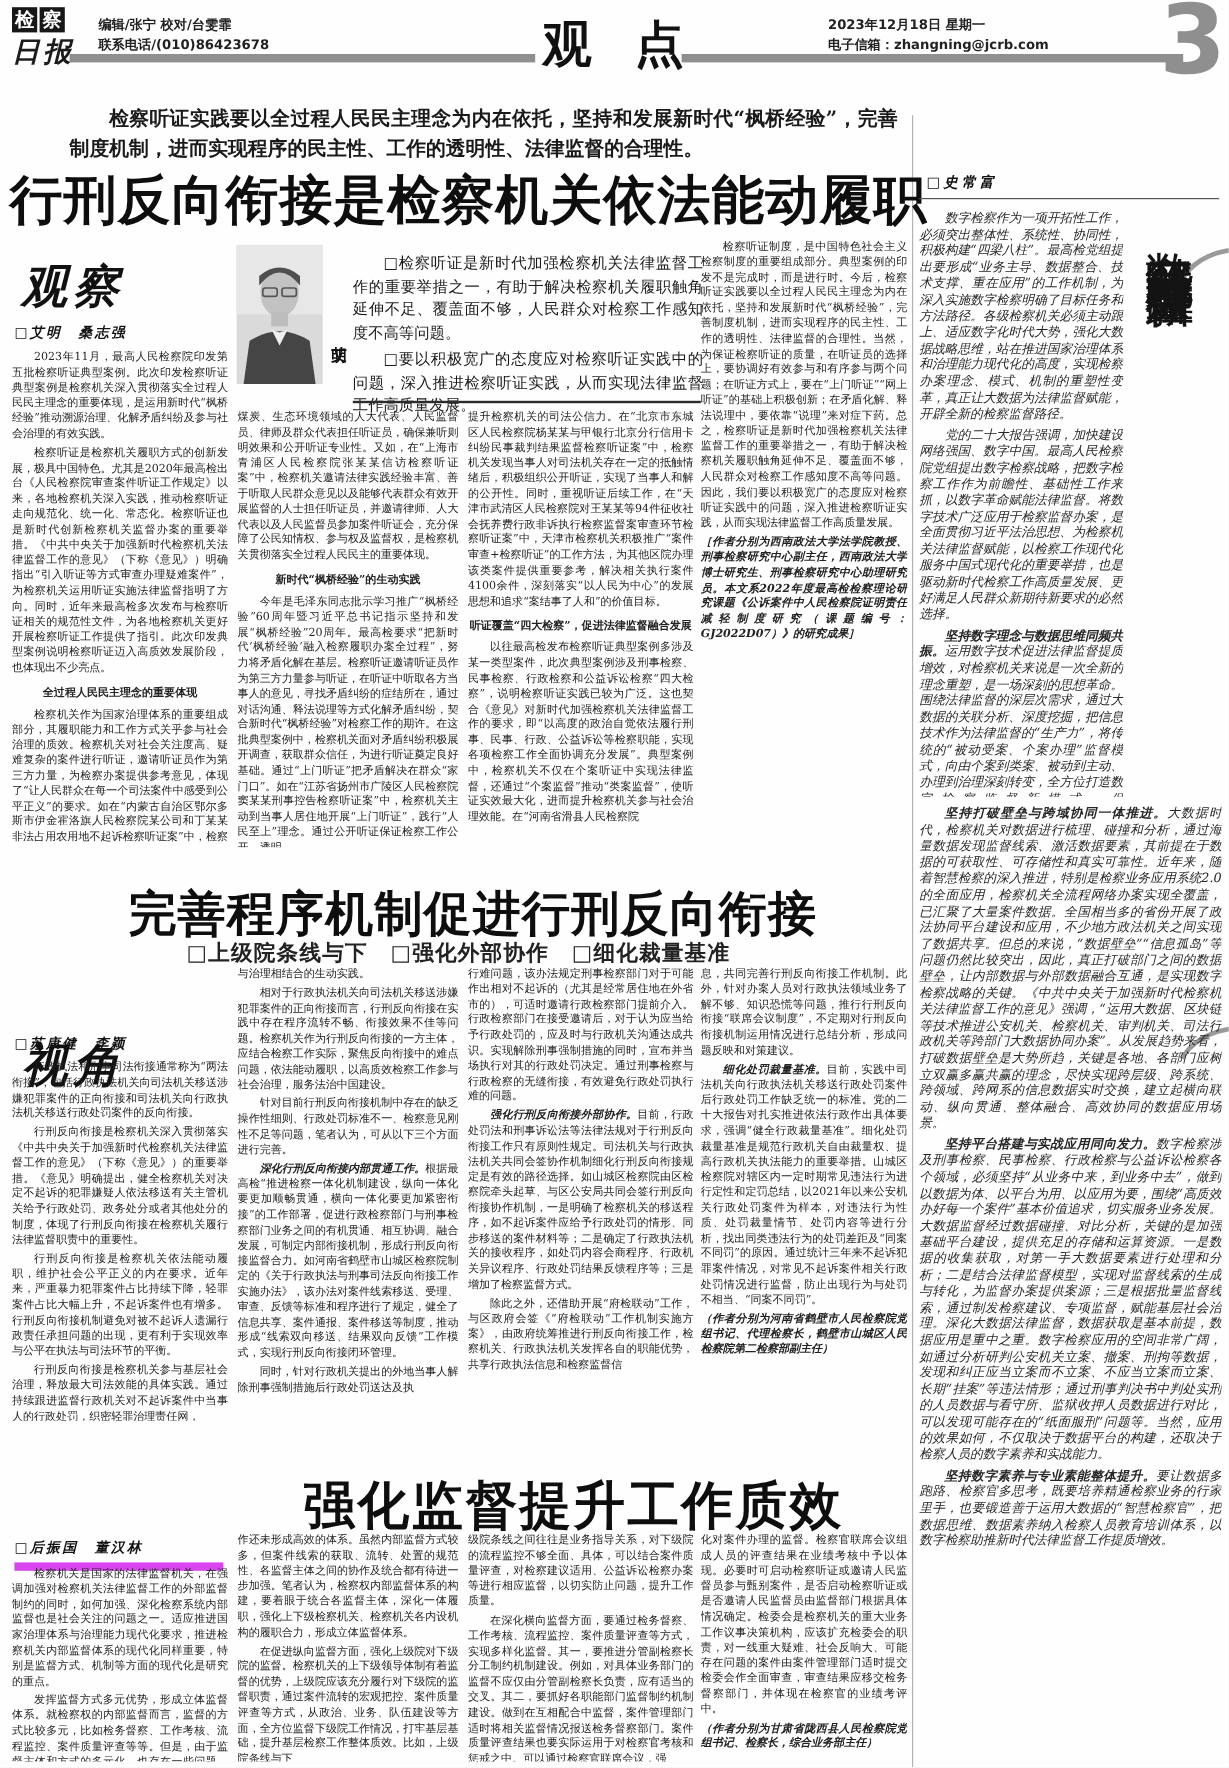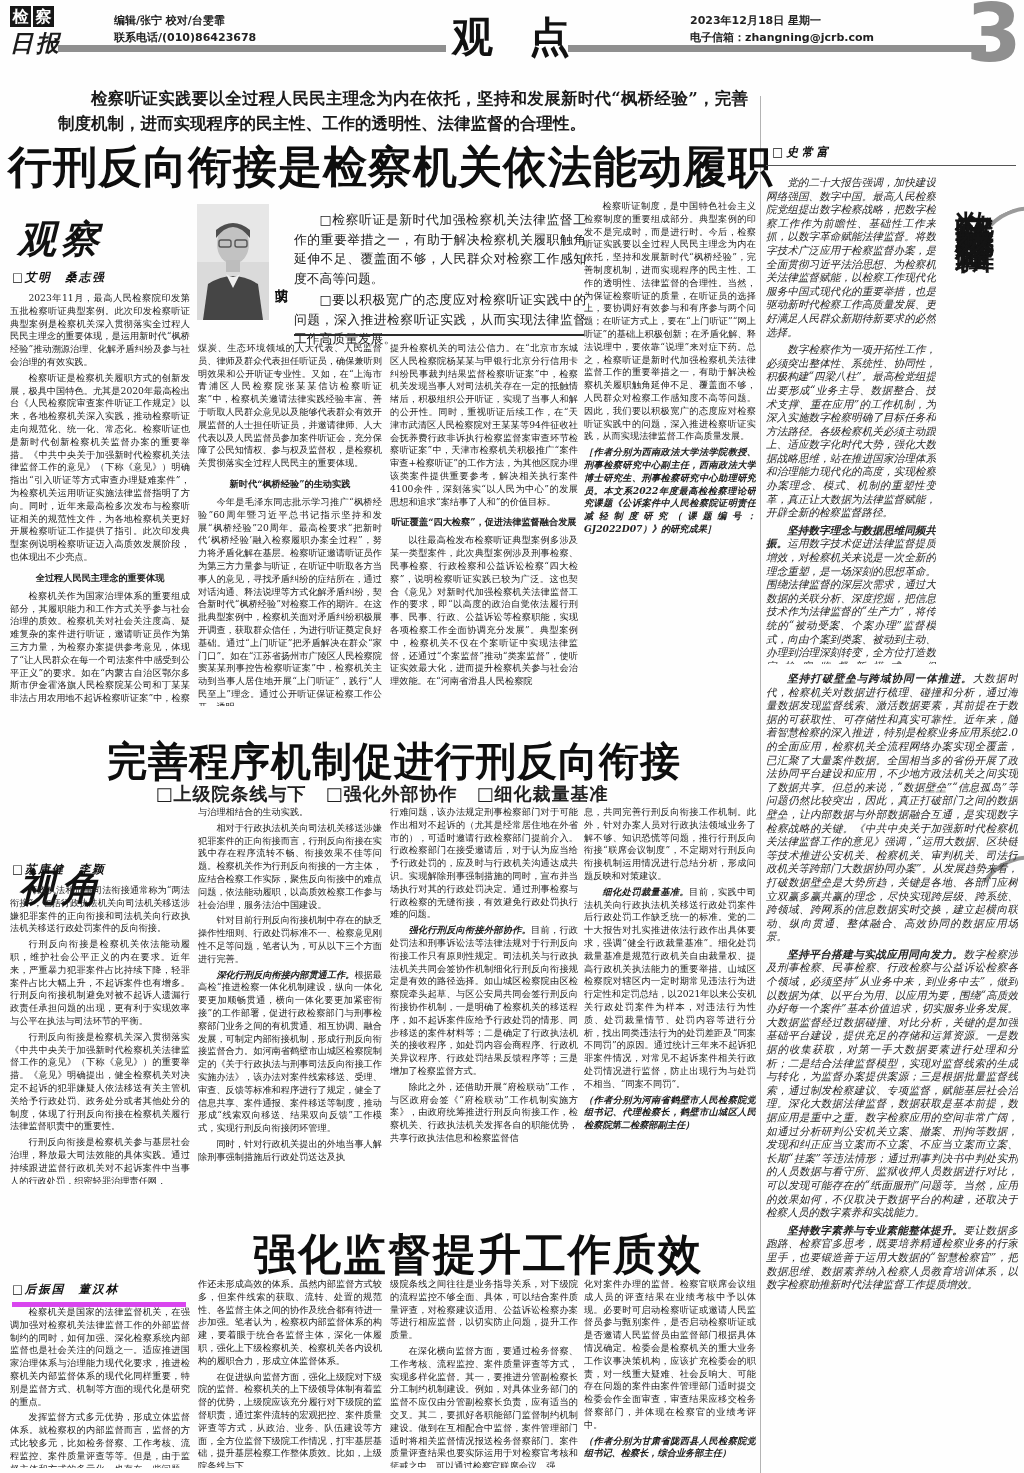--- a/index.html
+++ b/index.html
@@ -53,21 +53,21 @@
 
 <div class="page">
 
   <header>
     <div class="abs" style="left:10px;top:6px;">
       <div class="seal-row">
         <span>检</span><span>察</span>
       </div>
       <div class="seal-script">日报</div>
     </div>
-    <div class="abs mast-info" style="left:82px;top:12px;margin-left:32px;">
+    <div class="abs mast-info" style="left:82px;top:12px;">
       <div>编辑/张宁  校对/台雯霏</div>
       <div>联系电话/(010)86423678</div>
     </div>
     <div class="abs bar" style="left:58px;top:45px;width:388px;"></div>
     <div class="abs section-title" style="left:452px;top:10px;">观点</div>
     <div class="abs bar" style="left:568px;top:45px;width:418px;"></div>
     <div class="abs mast-info" style="left:690px;top:12px;width:280px;text-align:left;">
       <div>2023年12月18日 星期一</div>
       <div>电子信箱：zhangning@jcrb.com</div>
     </div>
@@ -130,22 +130,22 @@
 
   <section>
     <h2 class="abs h2" style="left:8px;top:722px;width:748px;margin:12px;">完善程序机制促进行刑反向衔接</h2>
     <div class="abs deck" style="left:8px;top:782px;width:748px;">□上级院条线与下　□强化外部协作　□细化裁量基准</div>
 
     <div class="abs brandlogo" style="left:18px;top:812px;">视角</div>
     <div class="abs byline" style="left:12px;top:862px;">□苏康健　李颖</div>
 
     <div class="abs colbody" style="left:10px;top:884px;width:180px;height:300px;">
       <p>行政执法和刑事司法衔接通常称为“两法衔接”，包括行政执法机关向司法机关移送涉嫌犯罪案件的正向衔接和司法机关向行政执法机关移送行政处罚案件的反向衔接。</p>
+      <p>行刑反向衔接是检察机关深入贯彻落实《中共中央关于加强新时代检察机关法律监督工作的意见》（下称《意见》）的重要举措。《意见》明确提出，健全检察机关对决定不起诉的犯罪嫌疑人依法移送有关主管机关给予行政处罚、政务处分或者其他处分的制度，体现了行刑反向衔接在检察机关履行法律监督职责中的重要性。</p>
       <p>行刑反向衔接是检察机关依法能动履职，维护社会公平正义的内在要求。近年来，严重暴力犯罪案件占比持续下降，轻罪案件占比大幅上升，不起诉案件也有增多。行刑反向衔接机制避免对被不起诉人遗漏行政责任承担问题的出现，更有利于实现效率与公平在执法与司法环节的平衡。</p>
-      <p>行刑反向衔接是检察机关深入贯彻落实《中共中央关于加强新时代检察机关法律监督工作的意见》（下称《意见》）的重要举措。《意见》明确提出，健全检察机关对决定不起诉的犯罪嫌疑人依法移送有关主管机关给予行政处罚、政务处分或者其他处分的制度，体现了行刑反向衔接在检察机关履行法律监督职责中的重要性。</p>
       <p>行刑反向衔接是检察机关参与基层社会治理，释放最大司法效能的具体实践。通过持续跟进监督行政机关对不起诉案件中当事人的行政处罚，织密轻罪治理责任网，</p>
     </div>
 
     <div class="abs colbody" style="left:198px;top:806px;width:184px;height:378px;">
       <p class="noind">与治理相结合的生动实践。</p>
       <p>相对于行政执法机关向司法机关移送涉嫌犯罪案件的正向衔接而言，行刑反向衔接在实践中存在程序流转不畅、衔接效果不佳等问题。检察机关作为行刑反向衔接的一方主体，应结合检察工作实际，聚焦反向衔接中的难点问题，依法能动履职，以高质效检察工作参与社会治理，服务法治中国建设。</p>
       <p>针对目前行刑反向衔接机制中存在的缺乏操作性细则、行政处罚标准不一、检察意见刚性不足等问题，笔者认为，可从以下三个方面进行完善。</p>
       <p><b>深化行刑反向衔接内部贯通工作。</b><span>根据最高检“推进检察一体化机制建设，纵向一体化要更加顺畅贯通，横向一体化要更加紧密衔接”的工作部署，促进行政检察部门与刑事检察部门业务之间的有机贯通、相互协调、融合发展，可制定内部衔接机制，形成行刑反向衔接监督合力。如河南省鹤壁市山城区检察院制定的《关于行政执法与刑事司法反向衔接工作实施办法》，该办法对案件线索移送、受理、审查、反馈等标准和程序进行了规定，健全了信息共享、案件通报、案件移送等制度，推动形成“线索双向移送、结果双向反馈”工作模式，实现行刑反向衔接闭环管理。</span></p>
       <p>同时，针对行政机关提出的外地当事人解除刑事强制措施后行政处罚送达及执</p>
     </div>
@@ -158,21 +158,21 @@
 
     <div class="abs colbody" style="left:584px;top:806px;width:172px;height:378px;">
       <p class="noind">息，共同完善行刑反向衔接工作机制。此外，针对办案人员对行政执法领域业务了解不够、知识恐慌等问题，推行行刑反向衔接“联席会议制度”，不定期对行刑反向衔接机制运用情况进行总结分析，形成问题反映和对策建议。</p>
       <p><b>细化处罚裁量基准。</b><span>目前，实践中司法机关向行政执法机关移送行政处罚案件后行政处罚工作缺乏统一的标准。党的二十大报告对扎实推进依法行政作出具体要求，强调“健全行政裁量基准”。细化处罚裁量基准是规范行政机关自由裁量权、提高行政机关执法能力的重要举措。山城区检察院对辖区内一定时期常见违法行为进行定性和定罚总结，以2021年以来公安机关行政处罚案件为样本，对违法行为性质、处罚裁量情节、处罚内容等进行分析，找出同类违法行为的处罚差距及“同案不同罚”的原因。通过统计三年来不起诉犯罪案件情况，对常见不起诉案件相关行政处罚情况进行监督，防止出现行为与处罚不相当、“同案不同罚”。</span></p>
       <p class="note noind">（作者分别为河南省鹤壁市人民检察院党组书记、代理检察长，鹤壁市山城区人民检察院第二检察部副主任）</p>
     </div>
   </section>
 
   <section>
     <h2 class="abs h3" style="left:198px;top:1226px;width:560px;margin:0;">强化监督提升工作质效</h2>
-    <div class="abs byline" style="left:12px;top:1282px;width:174px;border-bottom:5px solid #d946ef;padding-bottom:5px;">□后振国　董汉林</div>
+    <div class="abs byline" style="left:12px;top:1282px;width:174px;border-bottom:7px solid #d946ef;padding-bottom:5px;">□后振国　董汉林</div>
 
     <div class="abs colbody" style="left:10px;top:1306px;width:180px;height:162px;">
       <p>检察机关是国家的法律监督机关，在强调加强对检察机关法律监督工作的外部监督制约的同时，如何加强、深化检察系统内部监督也是社会关注的问题之一。适应推进国家治理体系与治理能力现代化要求，推进检察机关内部监督体系的现代化同样重要，特别是监督方式、机制等方面的现代化是研究的重点。</p>
       <p>发挥监督方式多元优势，形成立体监督体系。就检察权的内部监督而言，监督的方式比较多元，比如检务督察、工作考核、流程监控、案件质量评查等等。但是，由于监督主体和方式的多元化，也存在一些问题，如各监督主体之间的对接协</p>
     </div>
     <div class="abs colbody" style="left:198px;top:1278px;width:184px;height:190px;">
       <p class="noind">作还未形成高效的体系。虽然内部监督方式较多，但案件线索的获取、流转、处置的规范性、各监督主体之间的协作及统合都有待进一步加强。笔者认为，检察权内部监督体系的构建，要着眼于统合各监督主体，深化一体履职，强化上下级检察机关、检察机关各内设机构的履职合力，形成立体监督体系。</p>
       <p>在促进纵向监督方面，强化上级院对下级院的监督。检察机关的上下级领导体制有着监督的优势，上级院应该充分履行对下级院的监督职责，通过案件流转的宏观把控、案件质量评查等方式，从政治、业务、队伍建设等方面，全方位监督下级院工作情况，打牢基层基础，提升基层检察工作整体质效。比如，上级院条线与下</p>
     </div>
     <div class="abs colbody" style="left:390px;top:1278px;width:188px;height:190px;">
@@ -183,22 +183,22 @@
       <p class="noind">化对案件办理的监督。检察官联席会议组成人员的评查结果在业绩考核中予以体现。必要时可启动检察听证或邀请人民监督员参与甄别案件，是否启动检察听证或是否邀请人民监督员由监督部门根据具体情况确定。检委会是检察机关的重大业务工作议事决策机构，应该扩充检委会的职责，对一线重大疑难、社会反响大、可能存在问题的案件由案件管理部门适时提交检委会作全面审查，审查结果应移交检务督察部门，并体现在检察官的业绩考评中。</p>
       <p class="note noind">（作者分别为甘肃省陇西县人民检察院党组书记、检察长，综合业务部主任）</p>
     </div>
   </section>
 
   <aside>
     <div class="abs r-byline" style="left:772px;top:144px;text-align:right;">□史常富</div>
     <div class="abs r-rule" style="left:766px;top:165px;width:250px;"></div>
 
     <div class="abs rbody" style="left:766px;top:176px;width:170px;height:488px;">
+      <p>数字检察作为一项开拓性工作，必须突出整体性、系统性、协同性，积极构建“四梁八柱”。最高检党组提出要形成“业务主导、数据整合、技术支撑、重在应用”的工作机制，为深入实施数字检察明确了目标任务和方法路径。各级检察机关必须主动跟上、适应数字化时代大势，强化大数据战略思维，站在推进国家治理体系和治理能力现代化的高度，实现检察办案理念、模式、机制的重塑性变革，真正让大数据为法律监督赋能，开辟全新的检察监督路径。</p>
       <p>党的二十大报告强调，加快建设网络强国、数字中国。最高人民检察院党组提出数字检察战略，把数字检察工作作为前瞻性、基础性工作来抓，以数字革命赋能法律监督。将数字技术广泛应用于检察监督办案，是全面贯彻习近平法治思想、为检察机关法律监督赋能，以检察工作现代化服务中国式现代化的重要举措，也是驱动新时代检察工作高质量发展、更好满足人民群众新期待新要求的必然选择。</p>
-      <p>数字检察作为一项开拓性工作，必须突出整体性、系统性、协同性，积极构建“四梁八柱”。最高检党组提出要形成“业务主导、数据整合、技术支撑、重在应用”的工作机制，为深入实施数字检察明确了目标任务和方法路径。各级检察机关必须主动跟上、适应数字化时代大势，强化大数据战略思维，站在推进国家治理体系和治理能力现代化的高度，实现检察办案理念、模式、机制的重塑性变革，真正让大数据为法律监督赋能，开辟全新的检察监督路径。</p>
       <p><b>坚持数字理念与数据思维同频共振。</b><span>运用数字技术促进法律监督提质增效，对检察机关来说是一次全新的理念重塑，是一场深刻的思想革命。围绕法律监督的深层次需求，通过大数据的关联分析、深度挖掘，把信息技术作为法律监督的“生产力”，将传统的“被动受案、个案办理”监督模式，向由个案到类案、被动到主动、办理到治理深刻转变，全方位打造数字检察监督新模式，促进“量”与“质”的双提升。</span></p>
     </div>
 
     <div class="abs v-headline" style="left:938px;top:178px;height:494px;">数字赋能开辟检察监督新路径</div>
 
     <div class="abs rbody" style="left:766px;top:672px;width:252px;height:796px;">
       <p><b>坚持打破壁垒与跨域协同一体推进。</b><span>大数据时代，检察机关对数据进行梳理、碰撞和分析，通过海量数据发现监督线索、激活数据要素，其前提在于数据的可获取性、可存储性和真实可靠性。近年来，随着智慧检察的深入推进，特别是检察业务应用系统2.0的全面应用，检察机关全流程网络办案实现全覆盖，已汇聚了大量案件数据。全国相当多的省份开展了政法协同平台建设和应用，不少地方政法机关之间实现了数据共享。但总的来说，“数据壁垒”“信息孤岛”等问题仍然比较突出，因此，真正打破部门之间的数据壁垒，让内部数据与外部数据融合互通，是实现数字检察战略的关键。《中共中央关于加强新时代检察机关法律监督工作的意见》强调，“运用大数据、区块链等技术推进公安机关、检察机关、审判机关、司法行政机关等跨部门大数据协同办案”。从发展趋势来看，打破数据壁垒是大势所趋，关键是各地、各部门应树立双赢多赢共赢的理念，尽快实现跨层级、跨系统、跨领域、跨网系的信息数据实时交换，建立起横向联动、纵向贯通、整体融合、高效协同的数据应用场景。</span></p>
       <p><b>坚持平台搭建与实战应用同向发力。</b><span>数字检察涉及刑事检察、民事检察、行政检察与公益诉讼检察各个领域，必须坚持“从业务中来，到业务中去”，做到以数据为体、以平台为用、以应用为要，围绕“高质效办好每一个案件”基本价值追求，切实服务业务发展。大数据监督经过数据碰撞、对比分析，关键的是加强基础平台建设，提供充足的存储和运算资源。一是数据的收集获取，对第一手大数据要素进行处理和分析；二是结合法律监督模型，实现对监督线索的生成与转化，为监督办案提供案源；三是根据批量监督线索，通过制发检察建议、专项监督，赋能基层社会治理。深化大数据法律监督，数据获取是基本前提，数据应用是重中之重。数字检察应用的空间非常广阔，如通过分析研判公安机关立案、撤案、刑拘等数据，发现和纠正应当立案而不立案、不应当立案而立案、长期“挂案”等违法情形；通过刑事判决书中判处实刑的人员数据与看守所、监狱收押人员数据进行对比，可以发现可能存在的“纸面服刑”问题等。当然，应用的效果如何，不仅取决于数据平台的构建，还取决于检察人员的数字素养和实战能力。</span></p>
       <p><b>坚持数字素养与专业素能整体提升。</b><span>要让数据多跑路、检察官多思考，既要培养精通检察业务的行家里手，也要锻造善于运用大数据的“智慧检察官”，把数据思维、数据素养纳入检察人员教育培训体系，以数字检察助推新时代法律监督工作提质增效。</span></p>
     </div>

